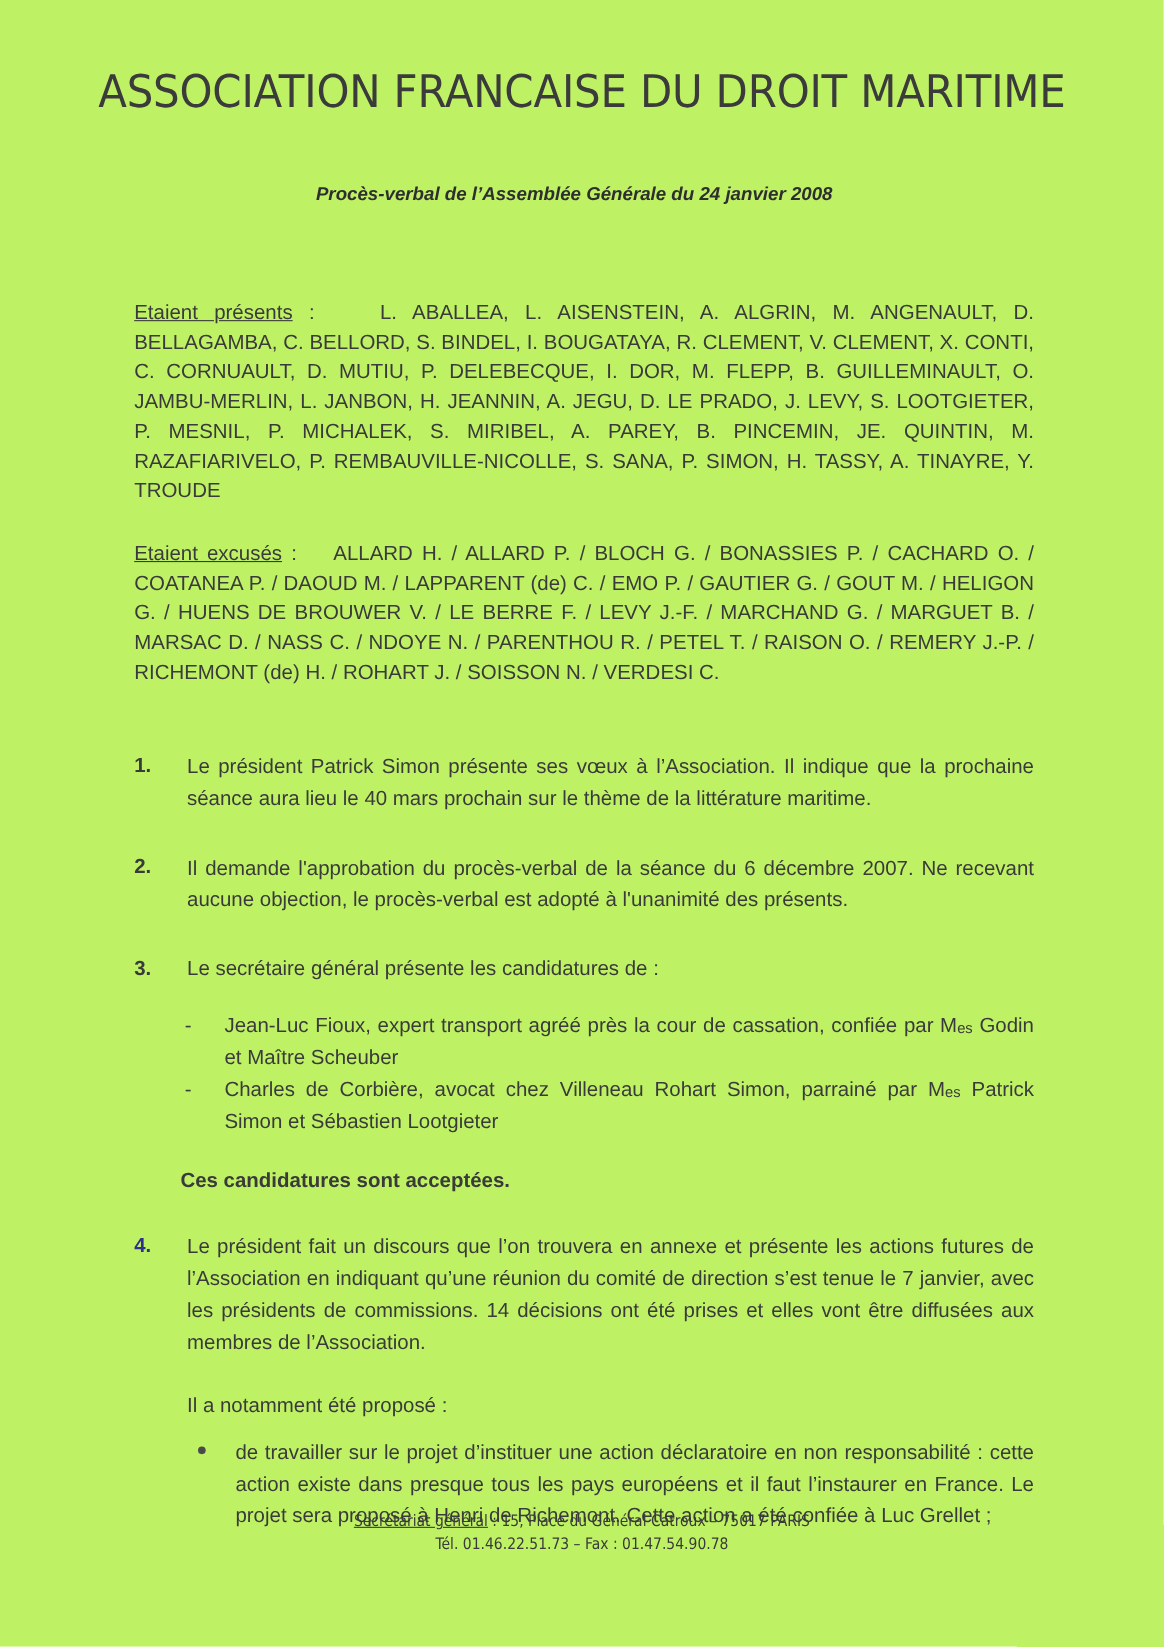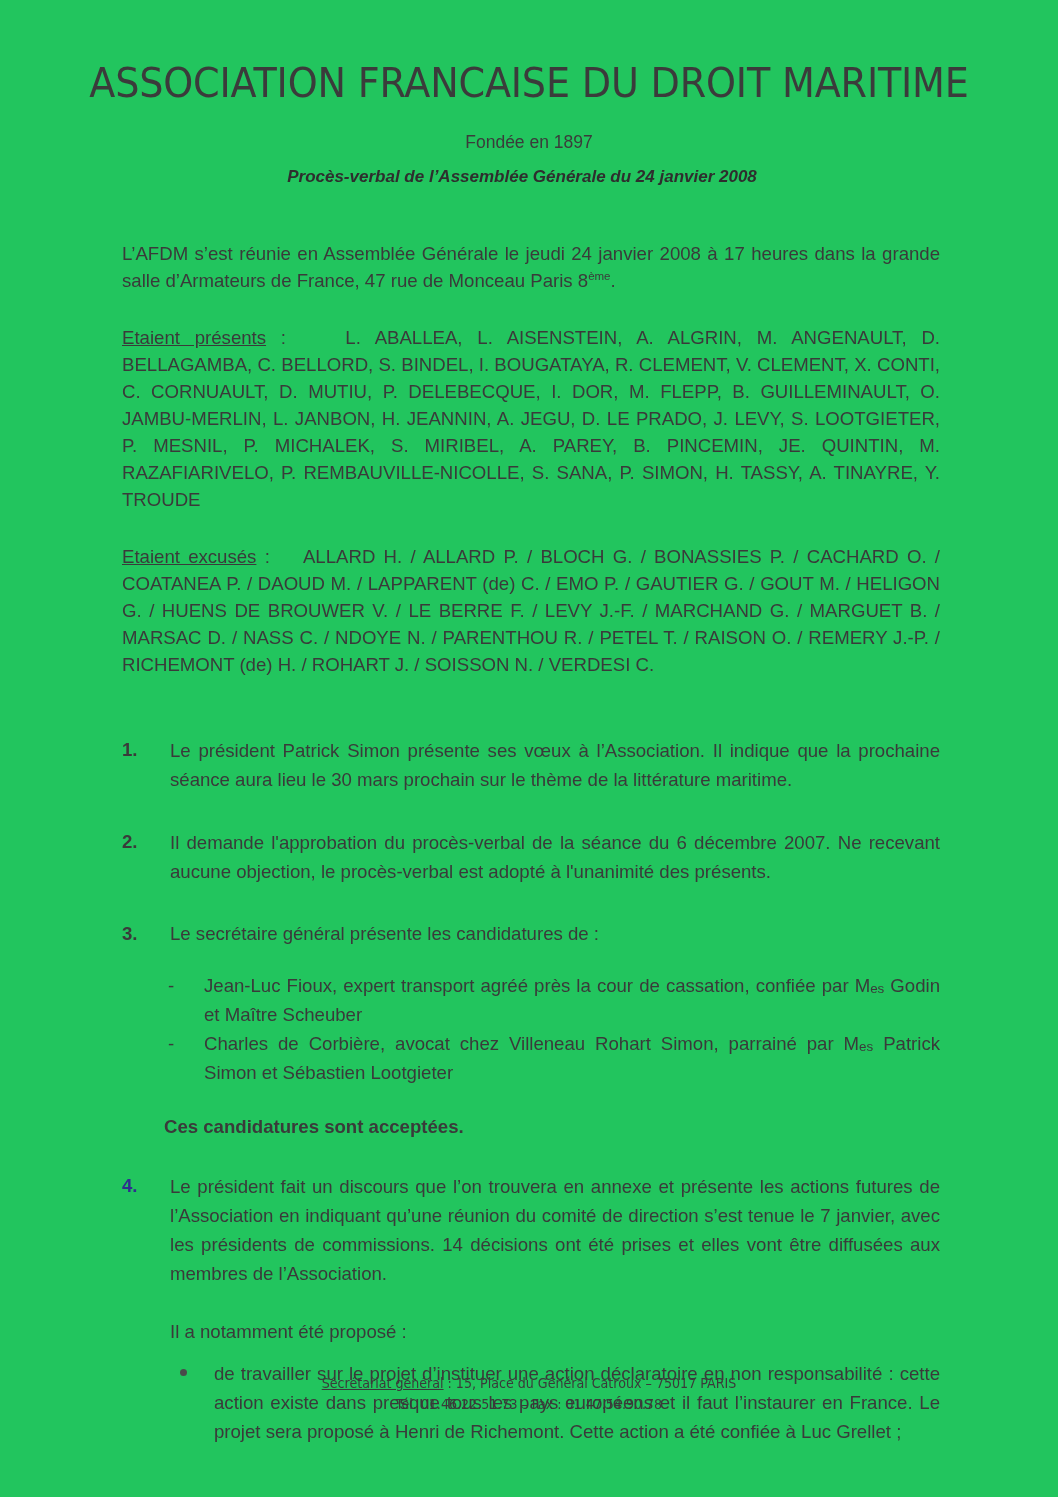--- a/index.html
+++ b/index.html
@@ -5,21 +5,21 @@
 <style>
   html, body {
     margin: 0;
     padding: 0;
     background: #ffffff;
   }
   .page {
     position: relative;
     width: 1058px;
     height: 1497px;
-    background: #22c55e;
+    background: #bef264;
     margin: 0 auto;
     box-sizing: border-box;
     font-family: "Liberation Sans", sans-serif;
     color: #3a3a3a;
     overflow: hidden;
   }
 
   
   .doc-title {
     position: absolute;
@@ -190,34 +190,32 @@
     transform-origin: center top;
   }
   .footer .fline { white-space: nowrap; }
 </style>
 </head>
 <body>
 
 <div class="page">
 
   <div class="doc-title">ASSOCIATION FRANCAISE DU DROIT MARITIME</div>
-  <div class="doc-subtitle">Fondée en 1897</div>
   <div class="doc-subject">Procès-verbal de l’Assemblée Générale du 24 janvier 2008</div>
 
   <div class="body-area">
 
-    <p class="para"><span>L’AFDM s’est réunie en Assemblée Générale le jeudi 24 janvier 2008 à 17 heures dans la grande salle d’Armateurs de France, 47 rue de Monceau Paris 8</span><sup class="ord">ème</sup><span>.</span></p>
 
     <p class="para gap-lg"><span class="u">Etaient présents</span><span> :</span>&nbsp;&nbsp;&nbsp;&nbsp;<span>L. ABALLEA, L. AISENSTEIN, A. ALGRIN, M. ANGENAULT, D. BELLAGAMBA, C. BELLORD, S. BINDEL, I. BOUGATAYA, R. CLEMENT, V. CLEMENT, X. CONTI, C. CORNUAULT, D. MUTIU, P. DELEBECQUE, I. DOR, M. FLEPP, B. GUILLEMINAULT, O. JAMBU-MERLIN, L. JANBON, H. JEANNIN, A. JEGU, D. LE PRADO, J. LEVY, S. LOOTGIETER, P. MESNIL, P. MICHALEK, S. MIRIBEL, A. PAREY, B. PINCEMIN, JE. QUINTIN, M. RAZAFIARIVELO, P. REMBAUVILLE-NICOLLE, S. SANA, P. SIMON, H. TASSY, A. TINAYRE, Y. TROUDE</span></p>
 
     <p class="para gap-lg"><span class="u">Etaient excusés</span><span> :</span>&nbsp;&nbsp;&nbsp;&nbsp;<span>ALLARD H. / ALLARD P. / BLOCH G. / BONASSIES P. / CACHARD O. / COATANEA P. / DAOUD M. / LAPPARENT (de) C. / EMO P. / GAUTIER G. / GOUT M. / HELIGON G. / HUENS DE BROUWER V. / LE BERRE F. / LEVY J.-F. / MARCHAND G. / MARGUET B. / MARSAC D. / NASS C. / NDOYE N. / PARENTHOU R. / PETEL T. / RAISON O. / REMERY J.-P. / RICHEMONT (de) H. / ROHART J. / SOISSON N. / VERDESI C.</span></p>
 
     <div class="num-item" style="margin-top:58px;">
       <span class="num">1.</span>
-      <div class="num-body">Le président Patrick Simon présente ses vœux à l’Association. Il indique que la prochaine séance aura lieu le 30 mars prochain sur le thème de la littérature maritime.</div>
+      <div class="num-body">Le président Patrick Simon présente ses vœux à l’Association. Il indique que la prochaine séance aura lieu le 40 mars prochain sur le thème de la littérature maritime.</div>
     </div>
 
     <div class="num-item">
       <span class="num">2.</span>
       <div class="num-body">Il demande l'approbation du procès-verbal de la séance du 6 décembre 2007. Ne recevant aucune objection, le procès-verbal est adopté à l'unanimité des présents.</div>
     </div>
 
     <div class="num-item">
       <span class="num">3.</span>
       <div class="num-body tight">Le secrétaire général présente les candidatures de :</div>

